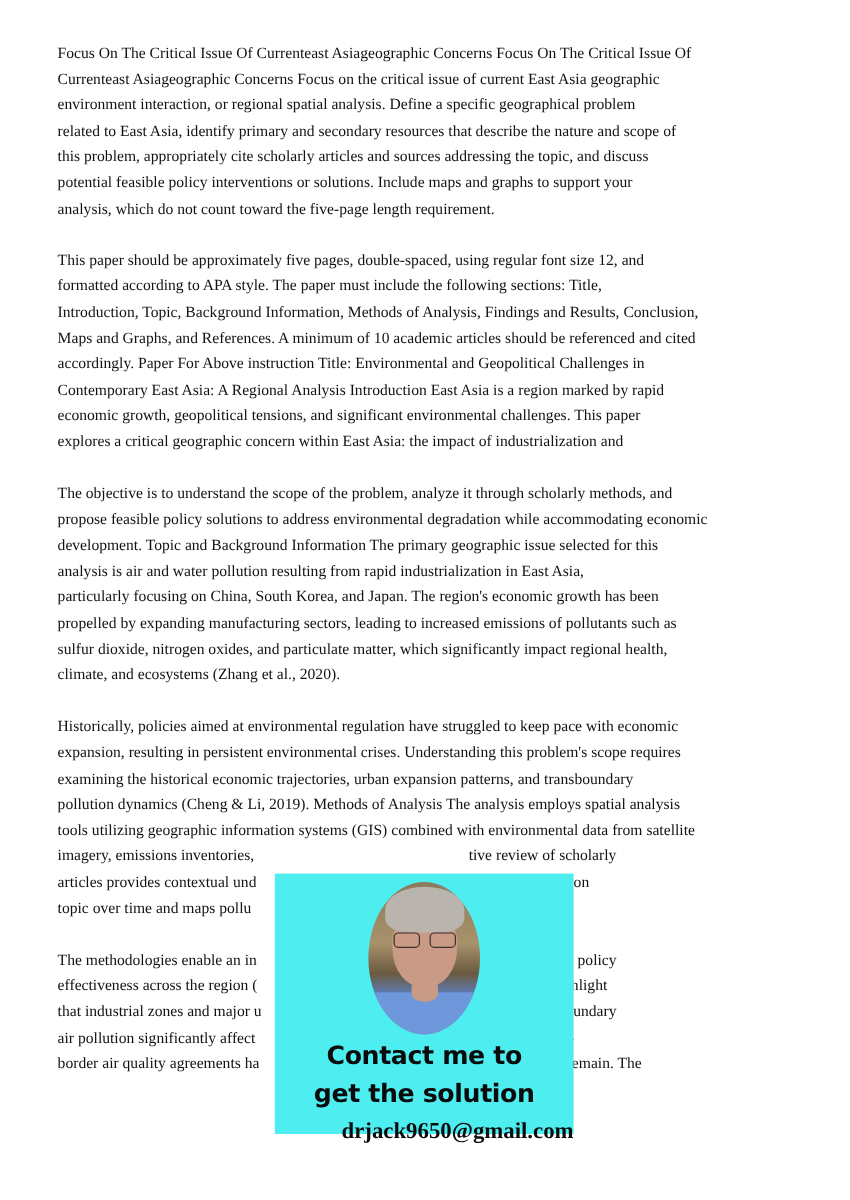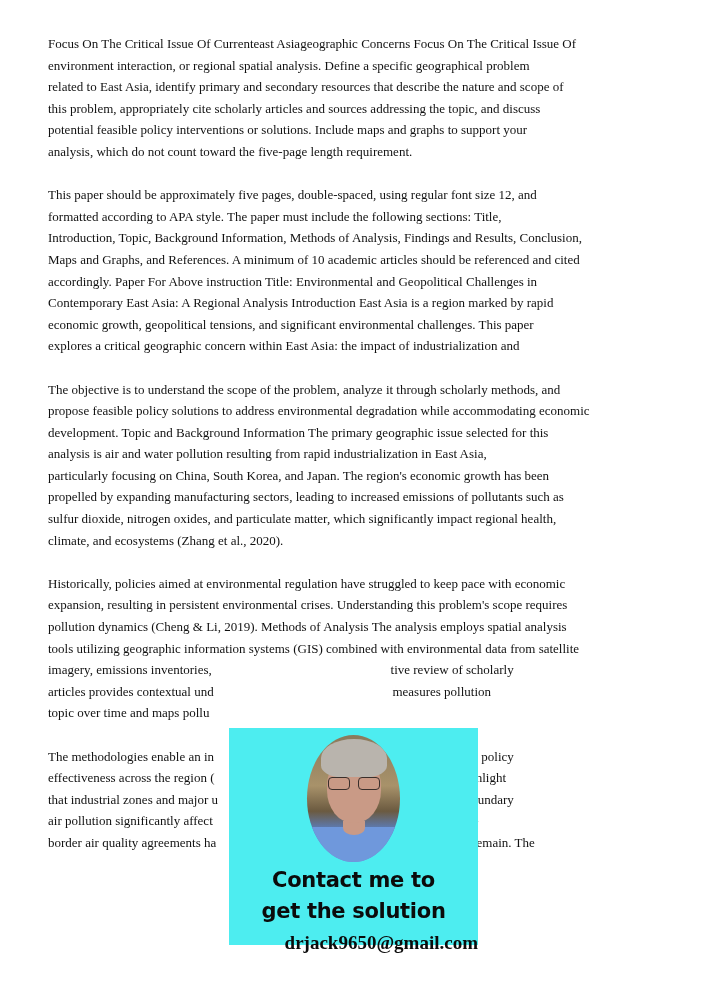--- a/index.html
+++ b/index.html
@@ -125,20 +125,21 @@
     }
   </style>
 </head>
 <body>
 
 <div class="page">
   <div class="doc">
 
     <div class="para">
       <span class="line">Focus On The Critical Issue Of Currenteast Asiageographic Concerns Focus On The Critical Issue Of</span>
+      <span class="line">Currenteast Asiageographic Concerns Focus on the critical issue of current East Asia geographic</span>
       <span class="line">environment interaction, or regional spatial analysis. Define a specific geographical problem</span>
       <span class="line">related to East Asia, identify primary and secondary resources that describe the nature and scope of</span>
       <span class="line">this problem, appropriately cite scholarly articles and sources addressing the topic, and discuss</span>
       <span class="line">potential feasible policy interventions or solutions. Include maps and graphs to support your</span>
       <span class="line">analysis, which do not count toward the five-page length requirement.</span>
     </div>
 
     <div class="para">
       <span class="line">This paper should be approximately five pages, double-spaced, using regular font size 12, and</span>
       <span class="line">formatted according to APA style. The paper must include the following sections: Title,</span>
@@ -157,20 +158,21 @@
       <span class="line">analysis is air and water pollution resulting from rapid industrialization in East Asia,</span>
       <span class="line">particularly focusing on China, South Korea, and Japan. The region's economic growth has been</span>
       <span class="line">propelled by expanding manufacturing sectors, leading to increased emissions of pollutants such as</span>
       <span class="line">sulfur dioxide, nitrogen oxides, and particulate matter, which significantly impact regional health,</span>
       <span class="line">climate, and ecosystems (Zhang et al., 2020).</span>
     </div>
 
     <div class="para">
       <span class="line">Historically, policies aimed at environmental regulation have struggled to keep pace with economic</span>
       <span class="line">expansion, resulting in persistent environmental crises. Understanding this problem's scope requires</span>
+      <span class="line">examining the historical economic trajectories, urban expansion patterns, and transboundary</span>
       <span class="line">pollution dynamics (Cheng &amp; Li, 2019). Methods of Analysis The analysis employs spatial analysis</span>
       <span class="line">tools utilizing geographic information systems (GIS) combined with environmental data from satellite</span>
       <span class="line" style="white-space:pre">imagery, emissions inventories,                                                       tive review of scholarly</span>
       <span class="line" style="white-space:pre">articles provides contextual und                                                       measures pollution</span>
       <span class="line">topic over time and maps pollu</span>
     </div>
 
     <div class="para">
       <span class="line" style="white-space:pre">The methodologies enable an in                                                        distribution and policy</span>
       <span class="line" style="white-space:pre">effectiveness across the region (                                                      The findings highlight</span>

